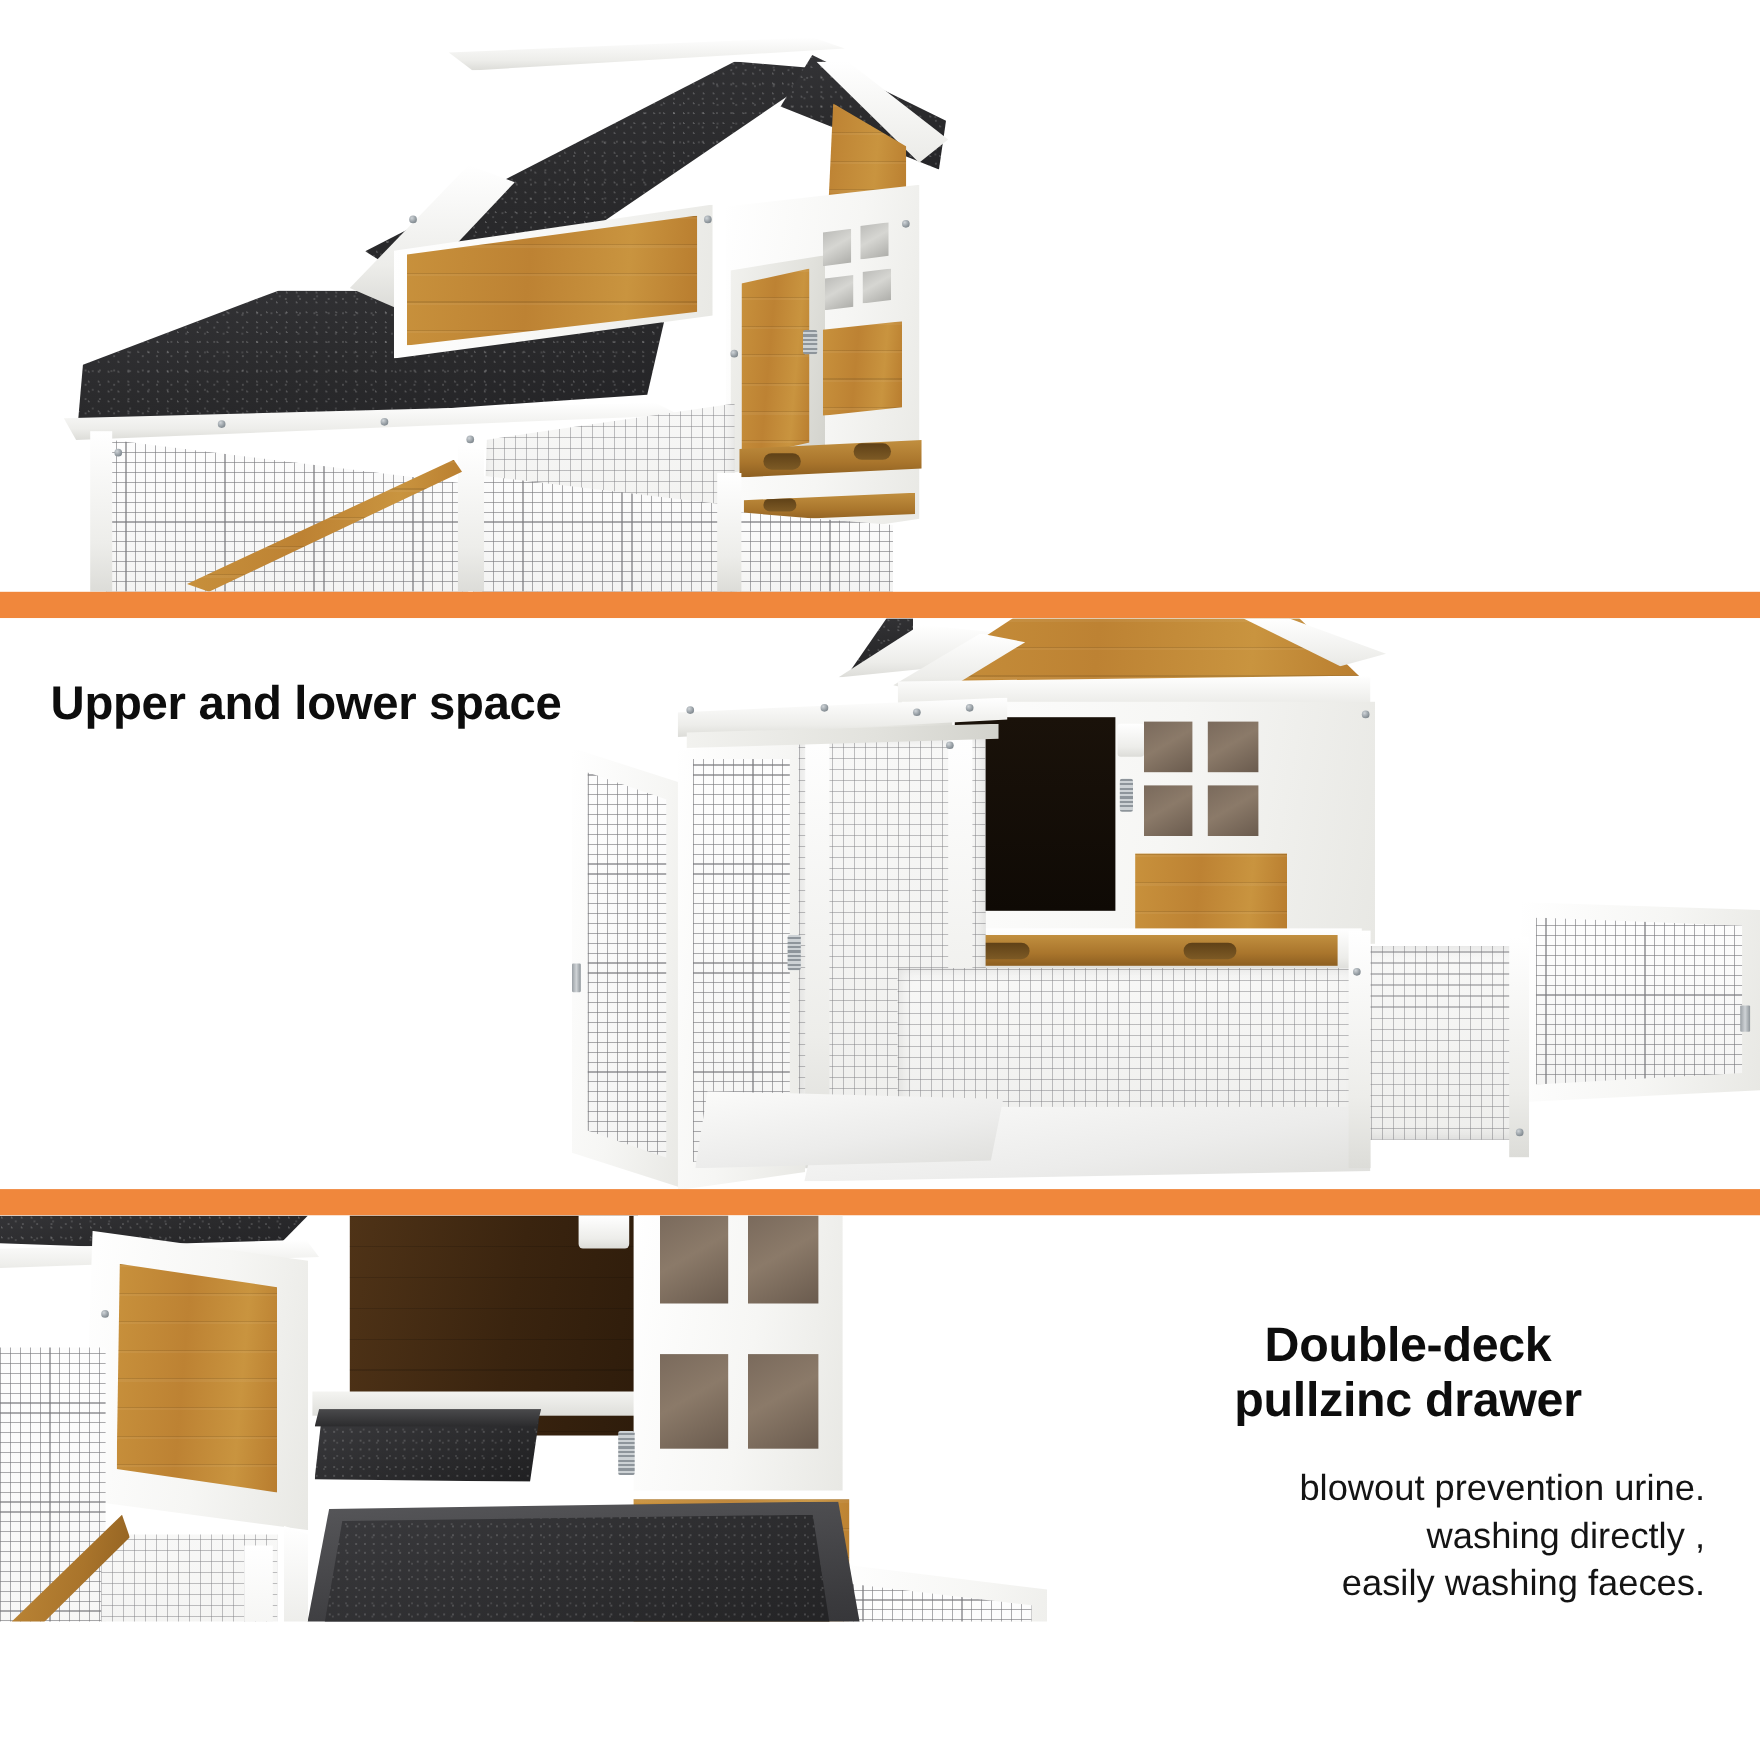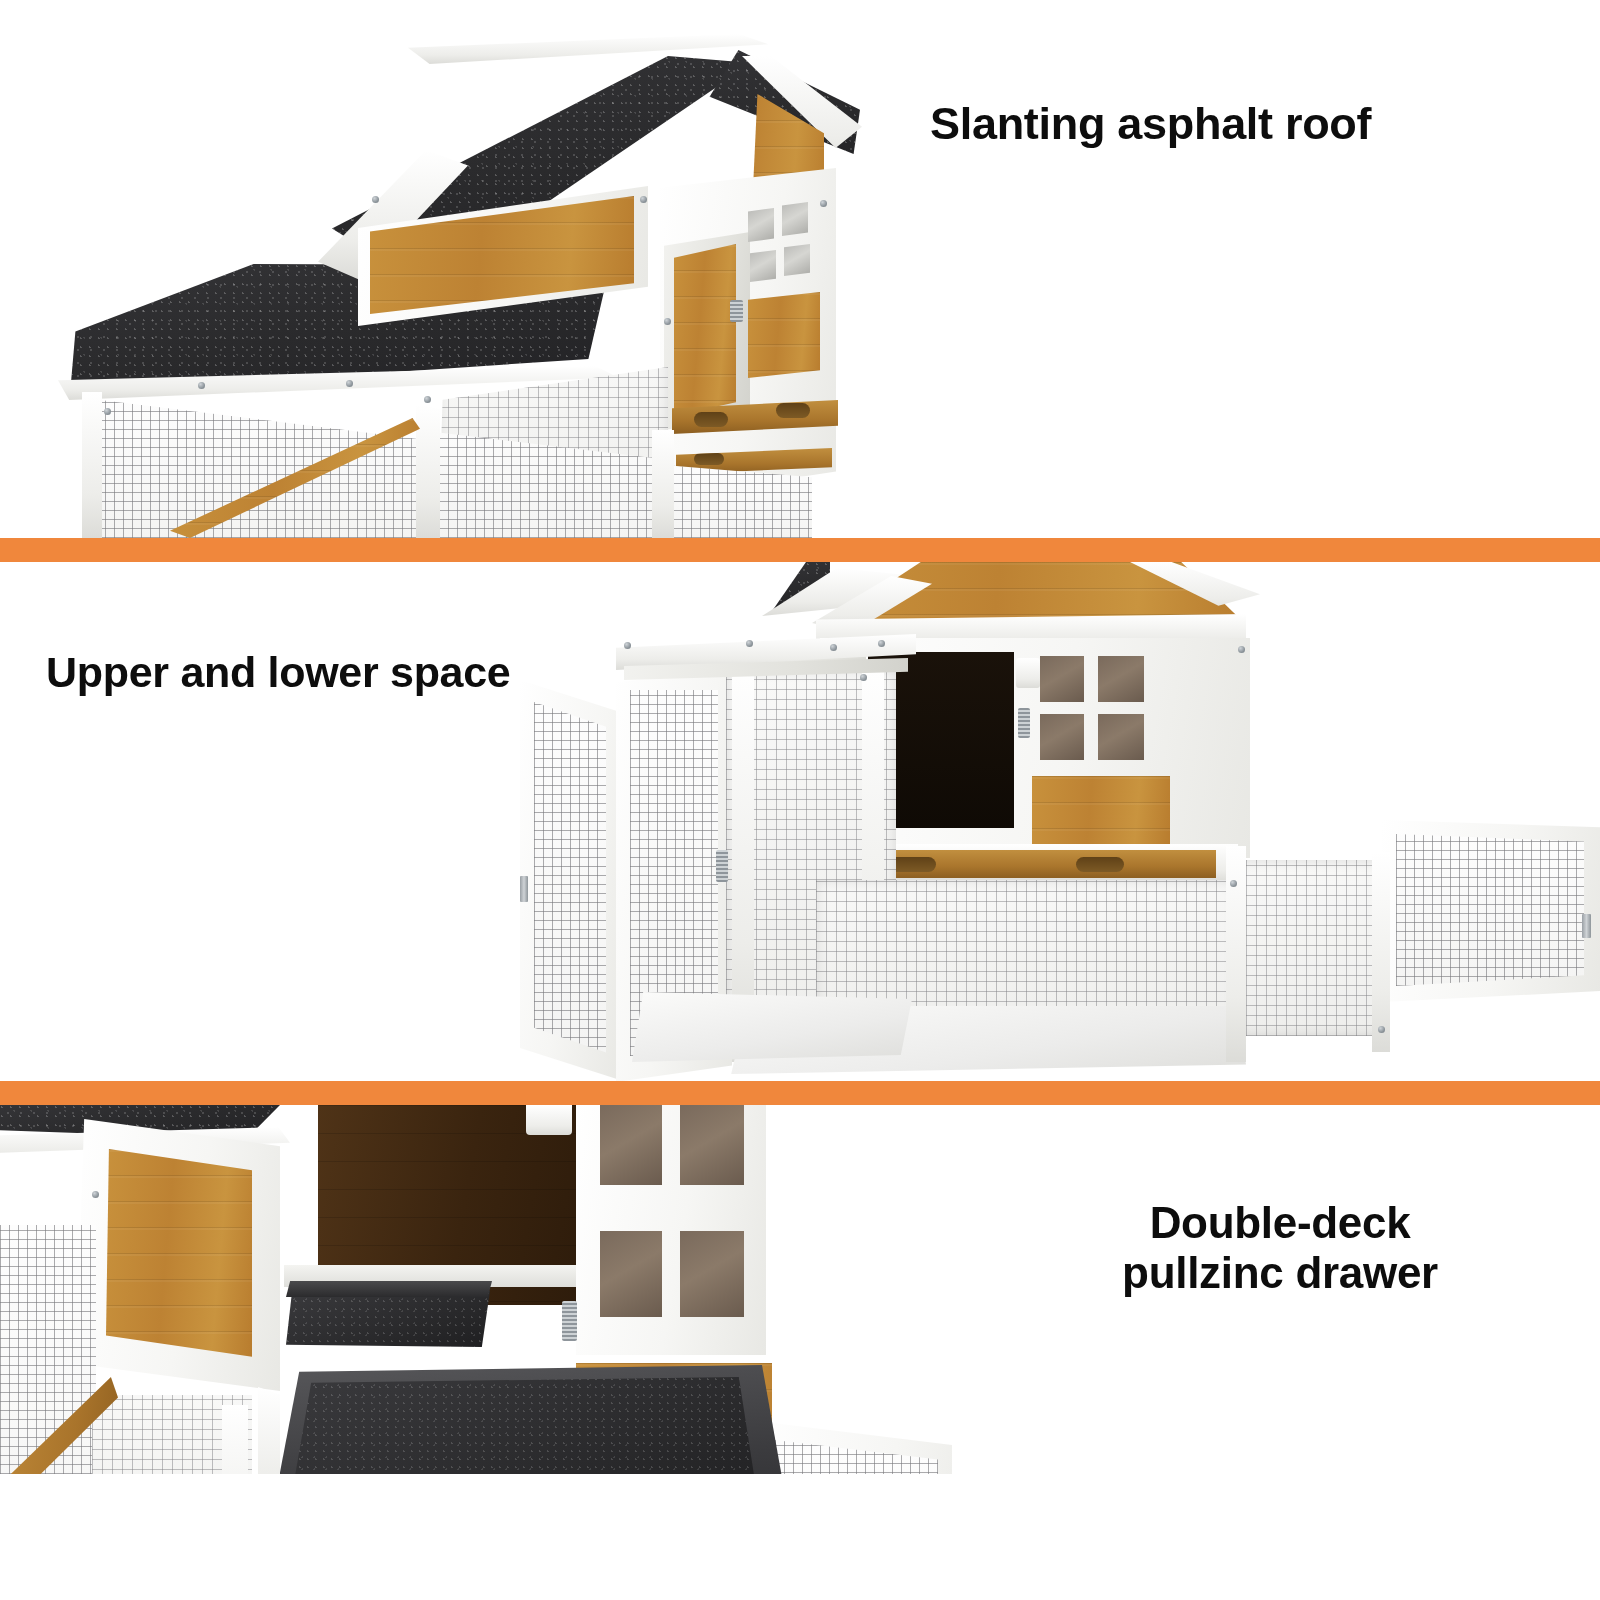--- a/index.html
+++ b/index.html
@@ -200,29 +200,28 @@
       <span class="screw" style="left:198px; top:382px;"></span>
       <span class="screw" style="left:346px; top:380px;"></span>
       <span class="screw" style="left:424px; top:396px;"></span>
       <span class="screw" style="left:372px; top:196px;"></span>
       <span class="screw" style="left:640px; top:196px;"></span>
       <span class="screw" style="left:664px; top:318px;"></span>
       <span class="screw" style="left:820px; top:200px;"></span>
     </div>
 
     <div class="txt" id="text-1">
-      <div class="headline">Slanting asphalt roof</div>
     </div>
   </section>
 
   <div class="divider" id="divider-1" style="background: rgb(240, 135, 60);"></div>
 
   <section class="panel" id="panel-2">
 
-    <div class="txt" id="text-2" style="top:54px;margin-top:32px;">
+    <div class="txt" id="text-2" style="top:54px;">
       <div class="headline">Upper and lower space</div>
     </div>
 
     <div class="art" style="left:520px; top:0; width:1080px; height:519px;">
 
       <div class="art asphalt" style="left:250px; top:0px; width:60px; height:52px;
                   clip-path: polygon(60% 0%, 100% 0%, 100% 88%, 0% 100%);"></div>
 
       <div class="art bar-white" style="left:242px; top:6px; width:170px; height:48px;
                   clip-path: polygon(44% 0%, 100% 20%, 94% 66%, 0% 100%);"></div>
@@ -391,16 +390,19 @@
         <span class="screw" style="left:432px; top:6px; width:16px; height:16px;"></span>
       </div>
 
       <div class="art bar-white" style="left:258px; top:282px; width:22px; height:130px;
                   clip-path: polygon(0% 0%, 100% 6%, 100% 100%, 0% 94%);"></div>
     </div>
 
     <div class="txt" id="text-3" style="top:93px;">
       <div class="headline">Double-deck
 pullzinc drawer</div>
+      <div class="subtext">blowout prevention  urine.
+washing directly ,
+easily washing faeces.</div>
     </div>
   </section>
 
 </div>
 
 </body></html>

